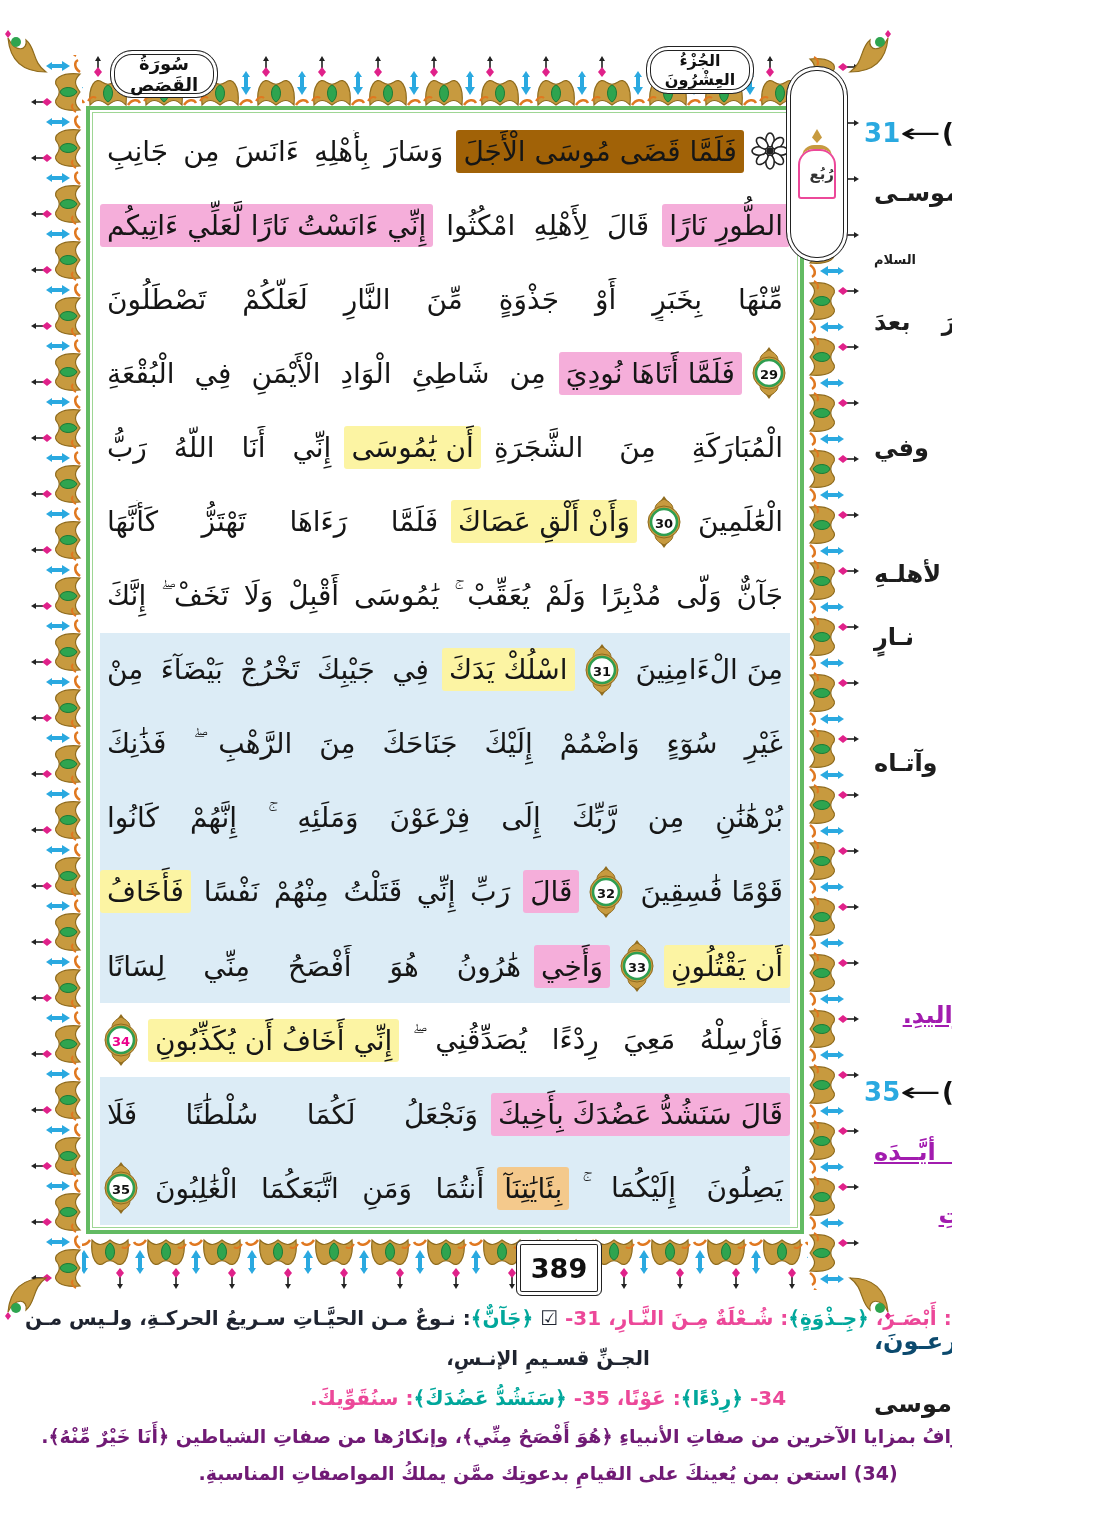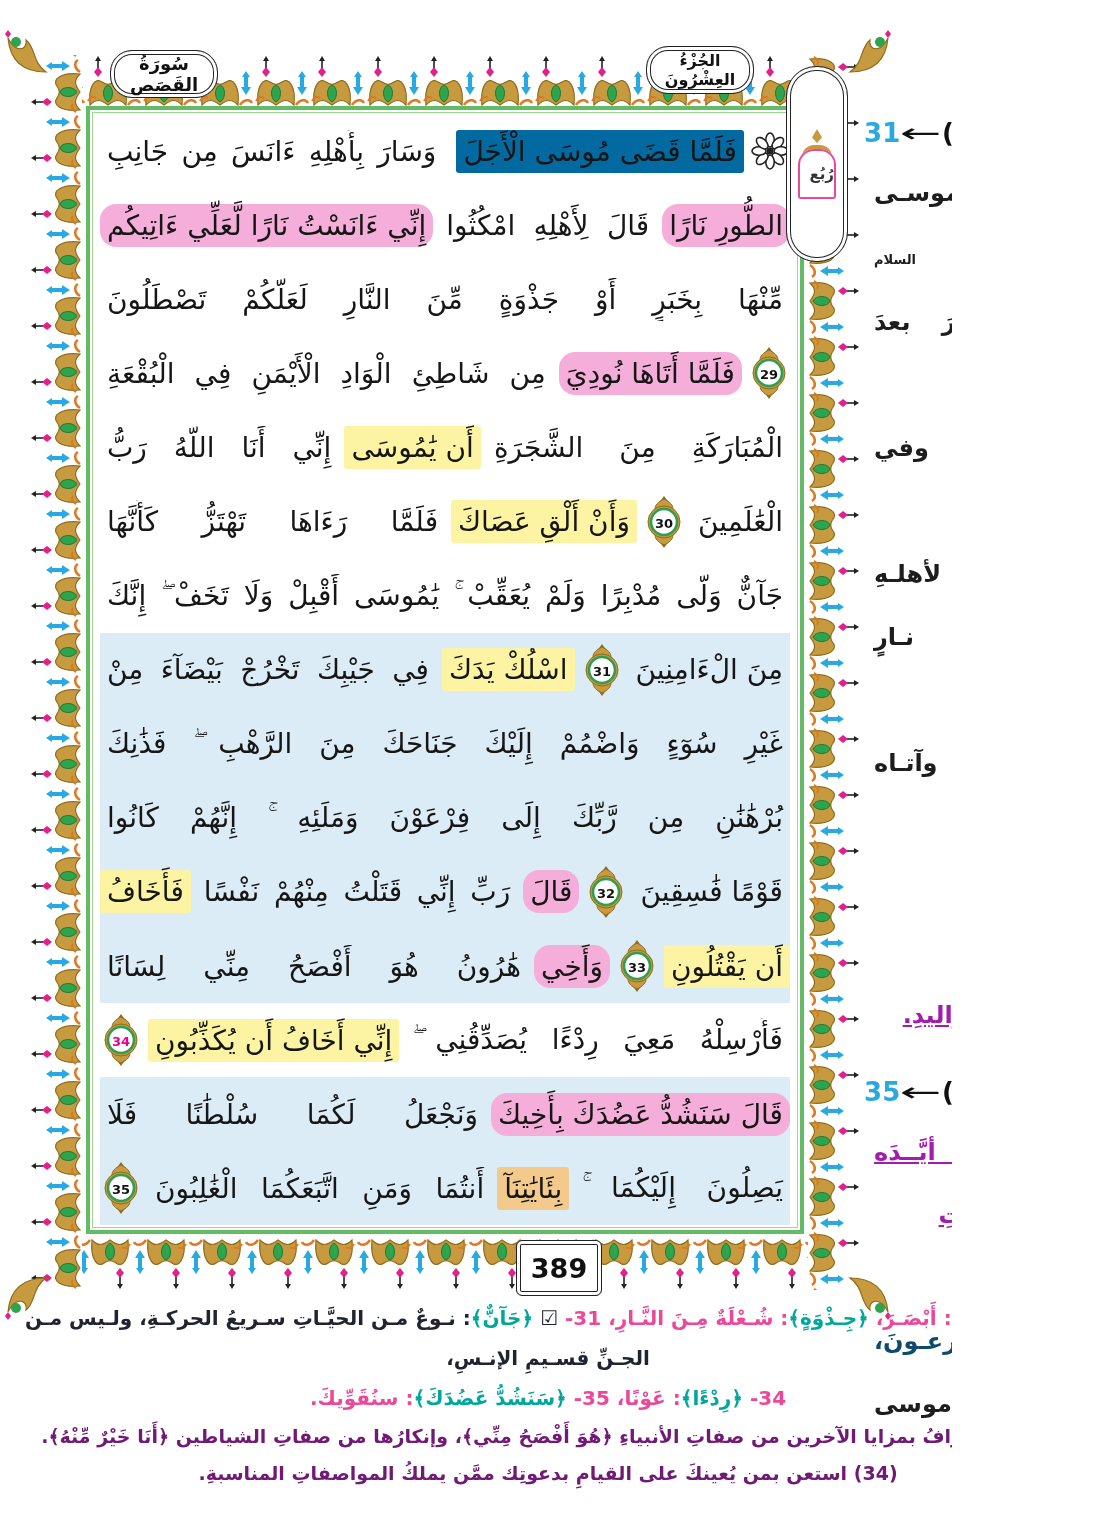--- a/index.html
+++ b/index.html
@@ -26,22 +26,22 @@
        display:flex;align-items:center;justify-content:flex-end;font-size:15px;font-weight:bold;color:#333;
        box-shadow:0 -8px 0 -4px #c79a3f;}
   .rub-finial{width:10px;height:14px;background:#c79a3f;clip-path:polygon(50% 0,100% 60%,50% 100%,0 60%);}
   
   #quran{position:absolute;left:100px;top:114px;width:690px;height:1112px;direction:rtl;z-index:4;}
   .q-line{height:74.1px;display:flex;align-items:center;gap:6px;direction:rtl;
           font-size:28px;color:#161616;white-space:nowrap;}
   .q-line.bg-blue{background:#dcecf6;}
   .seg{padding:5px 7px;border-radius:3px;}
   .seg-fill{flex:1 1 auto;text-align:justify;text-align-last:justify;overflow:hidden;}
-  .hl-green{background:#0369a1;margin-left:7px;}
-  .hl-pink{background:#f5aeda;border-radius:16px;}
+  .hl-green{background:#a16207;}
+  .hl-pink{background:#f5aeda;}
   .hl-yellow{background:#fcf4a3;}
   .hl-orange{background:#f4c98c;}
   .badge{flex:0 0 auto;display:inline-flex;align-items:center;}
   .rosette{flex:0 0 auto;display:inline-flex;align-items:center;}
   
   #sidebar{position:absolute;left:862px;top:118px;width:206px;direction:rtl;z-index:4;}
   .sb-header{direction:ltr;text-align:center;font-weight:bold;font-size:26px;color:#111;
        display:flex;align-items:center;justify-content:center;gap:2px;margin-bottom:14px;}
   .sb-header .num-blue{color:#2aa9e0;}
   .sb-header .num-mag{color:#ec008c;}

